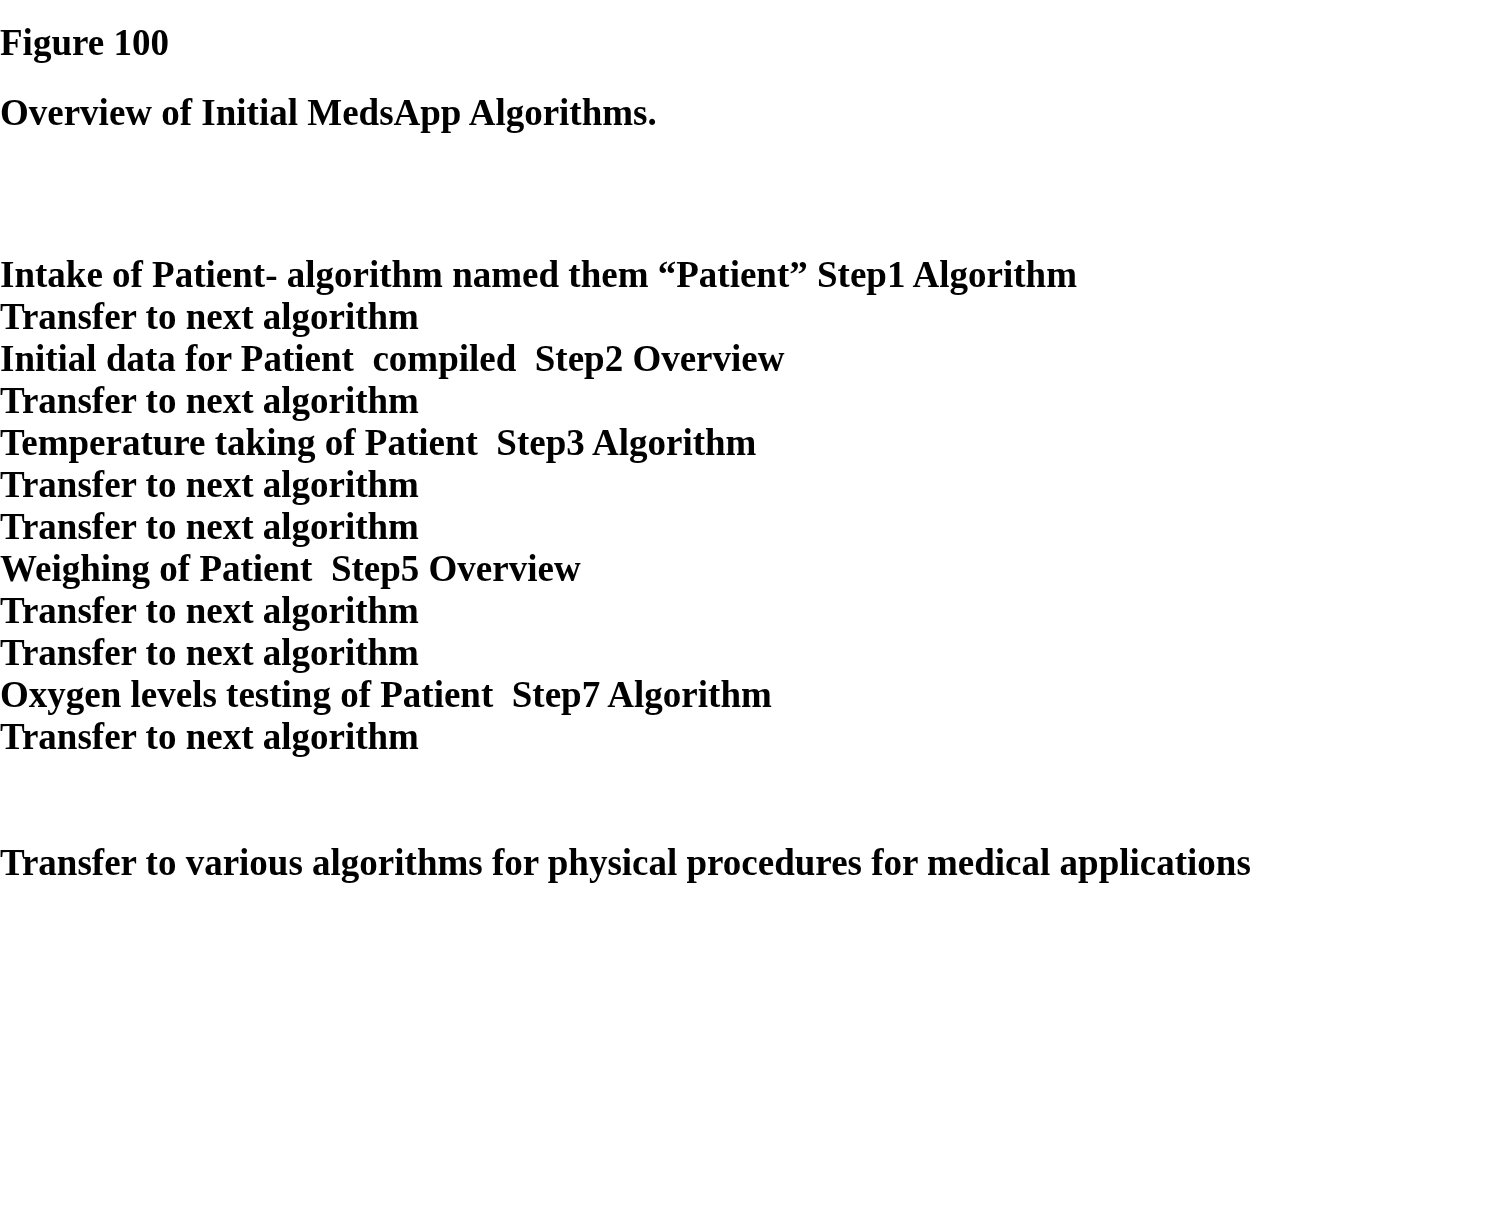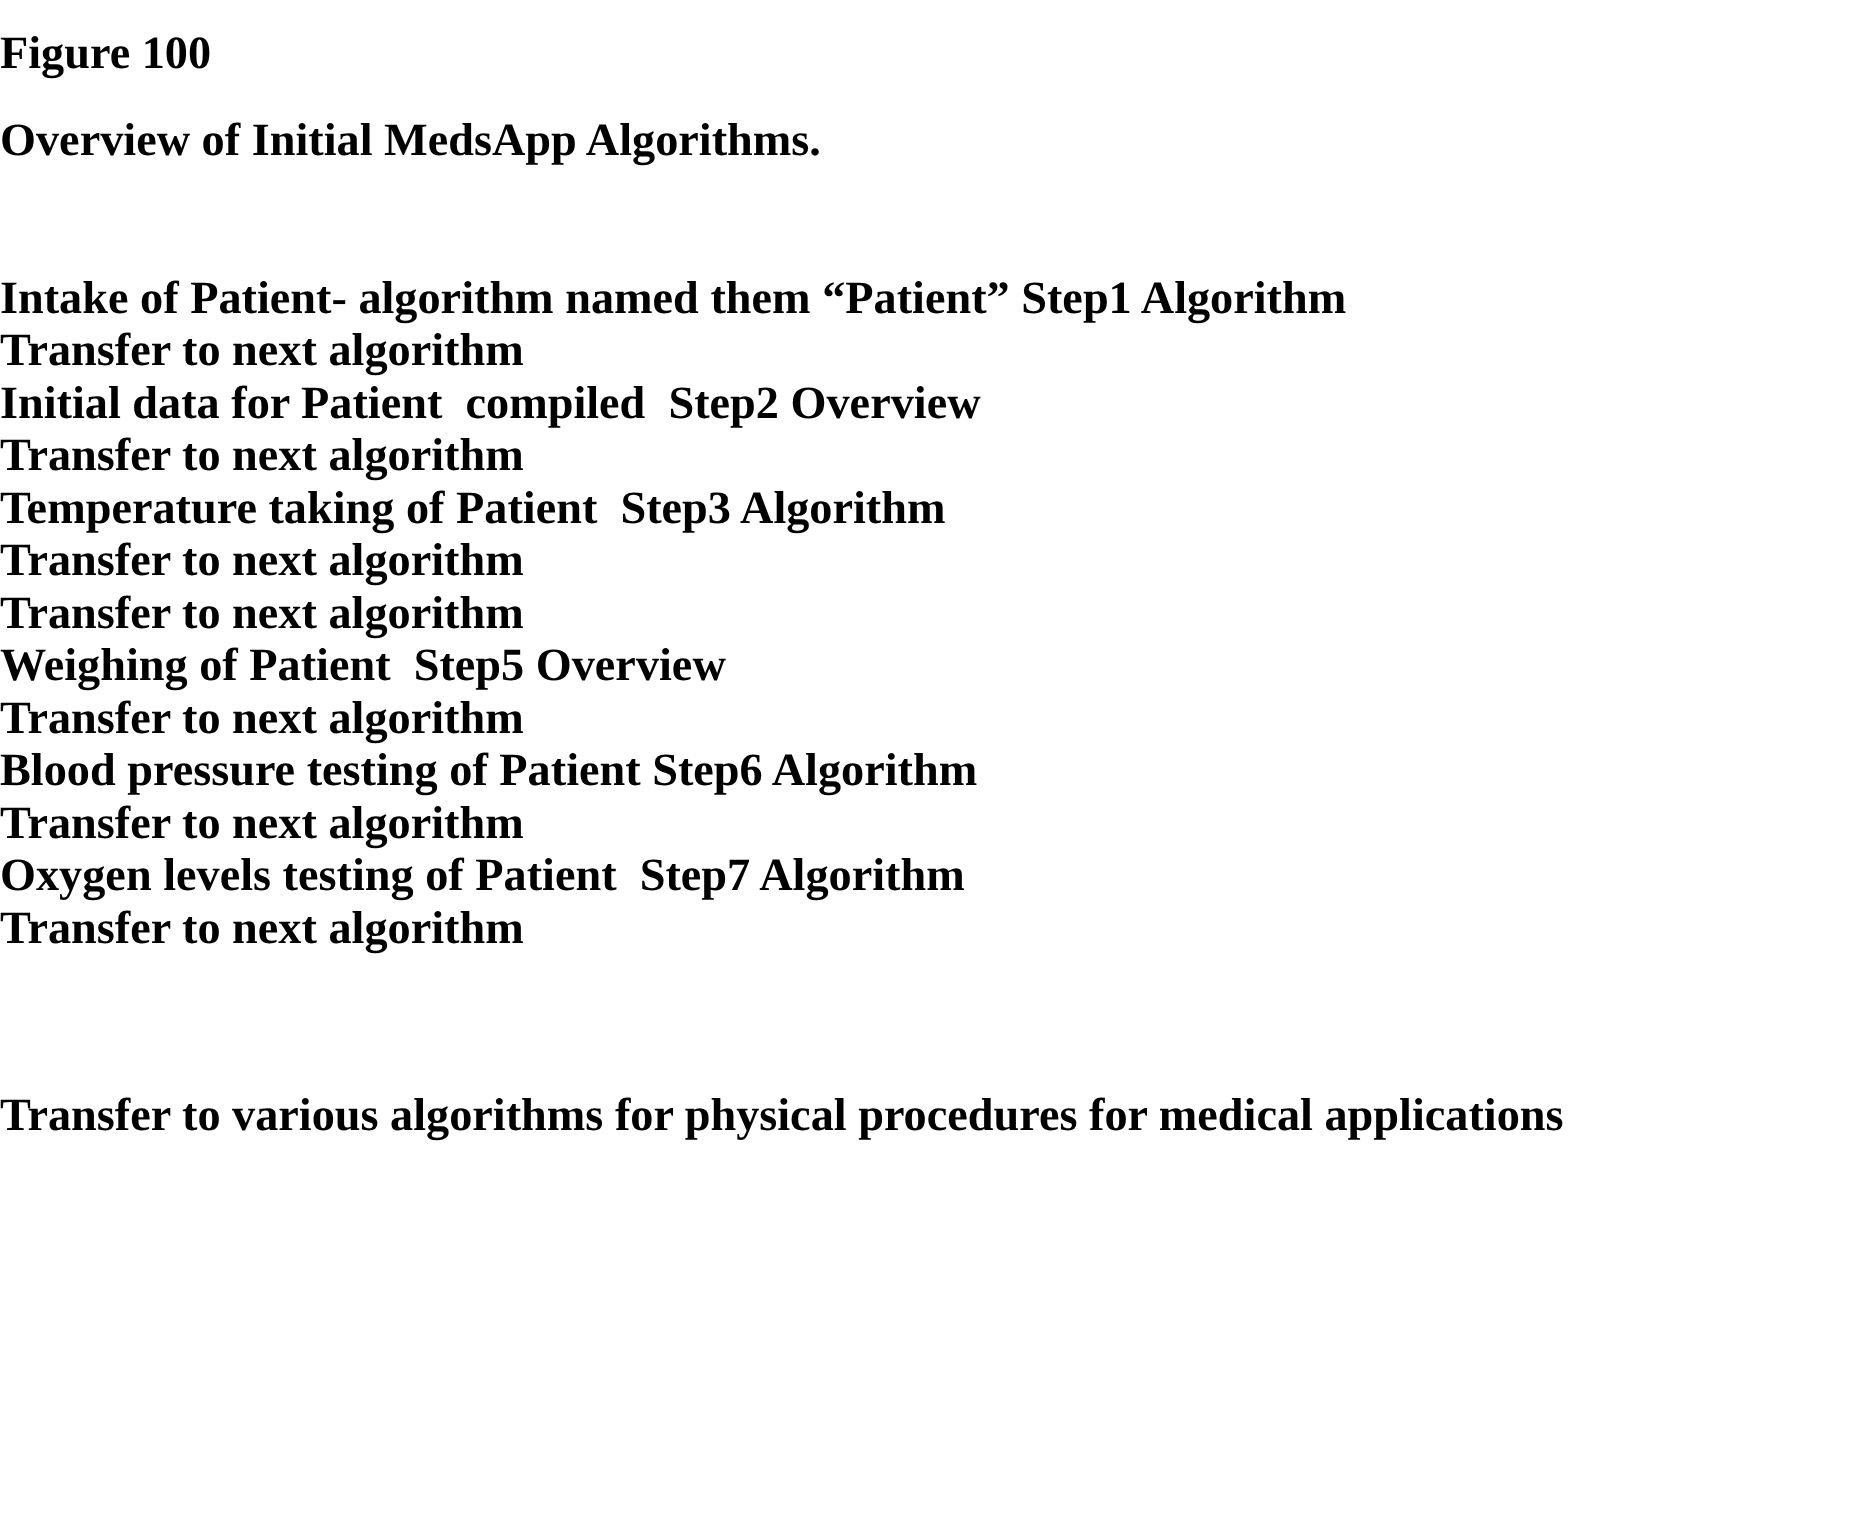--- a/index.html
+++ b/index.html
@@ -18,41 +18,40 @@
     color: #000000;
     font-weight: bold;
     font-size: 37px;
     line-height: 42px;
   }
   .line {
     white-space: pre-wrap;
     min-height: 42px;
   }
   .figure-title { margin-top: 28px; }
-  .steps { margin-top: 84px; }
-  .footer-note { margin-top: 108px; }
+  .steps { margin-top: 120px; }
+  .footer-note { margin-top: 84px; }
 </style>
 </head>
 <body>
 
 <div class="page">
   <div class="line figure-label">Figure 100</div>
 
   <div class="line figure-title">Overview of Initial MedsApp Algorithms.</div>
 
   <div class="steps">
     <div class="line">Intake of Patient- algorithm named them “Patient” Step1 Algorithm</div>
     <div class="line">Transfer to next algorithm</div>
     <div class="line">Initial data for Patient  compiled  Step2 Overview</div>
     <div class="line">Transfer to next algorithm</div>
     <div class="line">Temperature taking of Patient  Step3 Algorithm</div>
     <div class="line">Transfer to next algorithm</div>
     <div class="line">Transfer to next algorithm</div>
     <div class="line">Weighing of Patient  Step5 Overview</div>
     <div class="line">Transfer to next algorithm</div>
-    <div class="line">Blood pressure testing of Patient Step6 Algorithm</div>
     <div class="line">Transfer to next algorithm</div>
     <div class="line">Oxygen levels testing of Patient  Step7 Algorithm</div>
     <div class="line">Transfer to next algorithm</div>
   </div>
 
   <div class="line footer-note">Transfer to various algorithms for physical procedures for medical applications</div>
 </div>
 
 </body></html>

